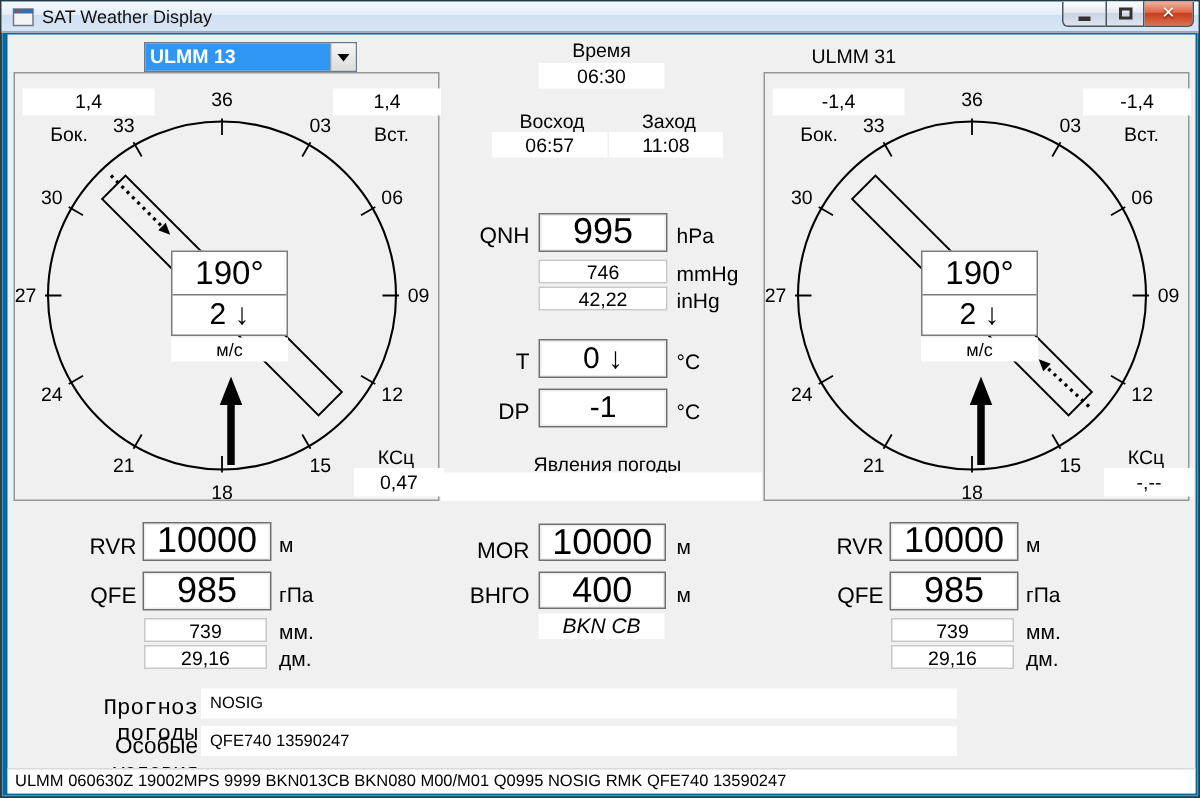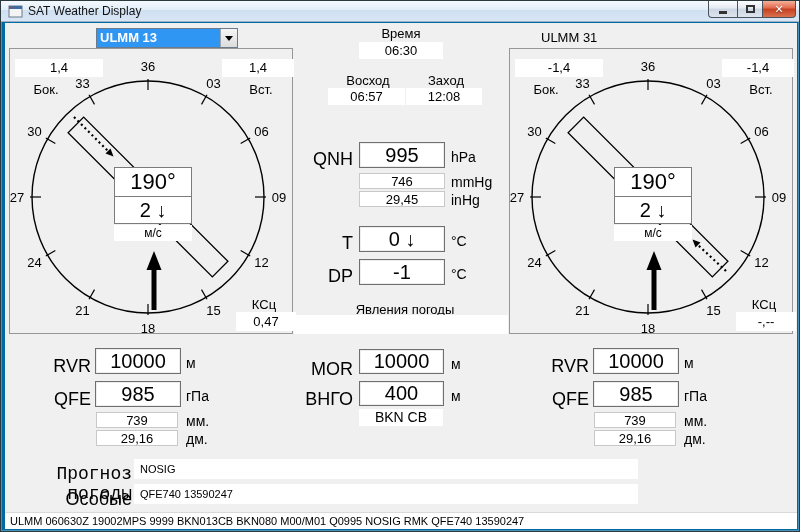--- a/index.html
+++ b/index.html
@@ -36,27 +36,27 @@
   .panel svg{position:absolute;left:0;top:0;}
   .corner-box{position:absolute;background:#fff;font-size:13px;text-align:center;line-height:18px;height:18px;}
   .corner-lbl{position:absolute;font-size:13px;text-align:center;color:#000;}
   .hdgbox{position:absolute;left:104px;top:118px;width:78px;height:57px;background:#fff;border:1px solid #7b7b7b;}
   .hdg{height:28px;text-align:center;font-size:22px;line-height:27px;color:#000;}
   .spd{height:27px;border-top:1px solid #7b7b7b;text-align:center;font-size:20px;line-height:26px;color:#000;}
   .ms{position:absolute;left:104px;top:176px;width:78px;height:16px;background:#fff;text-align:center;font-size:12px;line-height:16px;}
   .ksc-lbl{position:absolute;left:224px;top:248px;width:60px;text-align:center;font-size:13px;}
   .ksc-box{position:absolute;left:226px;top:263px;width:60px;height:19px;background:#fff;text-align:center;font-size:13px;line-height:19px;}
 
-  .lbl{position:absolute;font-size:18px;color:#000;text-align:right;}
+  .lbl{position:absolute;font-size:15px;color:#000;text-align:right;}
   .lblc{position:absolute;font-size:13px;color:#000;text-align:center;}
   .unit{position:absolute;font-size:14px;color:#000;text-align:center;}
   .vbox{position:absolute;background:#fff;text-align:center;color:#000;}
   .sunk{border:1px solid #6f6f6f;box-shadow:inset 0 0 0 1px #ededed;}
   .thin{border:1px solid #c8c8c8;}
-  .big{font-size:20px;}
+  .big{font-size:24px;}
   .mid{font-size:20px;}
   .sm{font-size:13px;}
 
   .form-field{position:absolute;background:#fff;font-size:11px;color:#000;padding-left:6px;text-align:left;}
   .statusbar{position:absolute;left:0;right:0;bottom:0;height:17px;background:#fff;border-top:1px solid #d9d9d9;
              font-size:11px;line-height:16px;padding-left:5px;color:#000;}
 </style>
 </head>
 <body>
 
@@ -184,49 +184,49 @@
       <div class="ms">м/с</div>
       <div class="ksc-lbl">КСц</div>
       <div class="ksc-box">-,--</div>
     </div>
 
     <div class="lblc" style="left:326px;top:3px;width:140px;">Время</div>
     <div class="vbox sm" style="left:354px;top:19px;width:84px;height:17px;line-height:17px;">06:30</div>
     <div class="lblc" style="left:319px;top:50px;width:88px;">Восход</div>
     <div class="lblc" style="left:397px;top:50px;width:88px;">Заход</div>
     <div class="vbox sm" style="left:323px;top:65px;width:77px;height:17px;line-height:17px;">06:57</div>
-    <div class="vbox sm" style="left:401px;top:65px;width:76px;height:17px;line-height:17px;">12:08</div>
+    <div class="vbox sm" style="left:401px;top:65px;width:76px;height:17px;line-height:17px;">11:08</div>
 
     <div class="lbl" style="left:278px;top:126px;width:70px;">QNH</div>
     <div class="vbox sunk big" style="left:354px;top:119px;width:86px;height:26px;line-height:24px;">995</div>
     <div class="unit" style="left:446px;top:126px;">hPa</div>
     <div class="vbox thin sm" style="left:354px;top:150px;width:86px;height:16px;line-height:15px;">746</div>
     <div class="unit" style="left:446px;top:151px;">mmHg</div>
-    <div class="vbox thin sm" style="left:354px;top:168px;width:86px;height:16px;line-height:15px;">29,45</div>
+    <div class="vbox thin sm" style="left:354px;top:168px;width:86px;height:16px;line-height:15px;">42,22</div>
     <div class="unit" style="left:446px;top:169px;">inHg</div>
 
     <div class="lbl" style="left:278px;top:210px;width:70px;">T</div>
     <div class="vbox sunk mid" style="left:354px;top:203px;width:86px;height:26px;line-height:24px;">0 ↓</div>
     <div class="unit" style="left:446px;top:210px;">°C</div>
 
     <div class="lbl" style="left:278px;top:243px;width:70px;">DP</div>
     <div class="vbox sunk mid" style="left:354px;top:236px;width:86px;height:26px;line-height:24px;">-1</div>
     <div class="unit" style="left:446px;top:243px;">°C</div>
 
     <div class="lblc" style="left:310px;top:279px;width:180px;">Явления погоды</div>
     <div class="vbox sm" style="left:289px;top:292px;width:214px;height:19px;line-height:19px;"></div>
 
     <div class="lbl" style="left:278px;top:336px;width:70px;">MOR</div>
     <div class="vbox sunk big" style="left:354px;top:326px;width:85px;height:25px;line-height:23px;">10000</div>
     <div class="unit" style="left:446px;top:333px;">м</div>
 
     <div class="lbl" style="left:278px;top:366px;width:70px;">ВНГО</div>
     <div class="vbox sunk big" style="left:354px;top:358px;width:85px;height:25px;line-height:23px;">400</div>
     <div class="unit" style="left:446px;top:365px;">м</div>
-    <div class="vbox" style="left:354px;top:386px;width:84px;height:17px;line-height:17px;font-size:14px;">BKN CB</div>
+    <div class="vbox" style="left:354px;top:386px;width:84px;height:17px;line-height:17px;font-size:14px;font-style:italic;">BKN CB</div>
 
     <div class="lbl" style="left:18px;top:333px;width:68px;">RVR</div>
     <div class="vbox sunk big" style="left:90px;top:325px;width:86px;height:26px;line-height:24px;">10000</div>
     <div class="unit" style="left:181px;top:332px;">м</div>
     <div class="lbl" style="left:18px;top:366px;width:68px;">QFE</div>
     <div class="vbox sunk big" style="left:90px;top:358px;width:86px;height:26px;line-height:24px;">985</div>
     <div class="unit" style="left:181px;top:365px;">гПа</div>
     <div class="vbox thin sm" style="left:91px;top:389px;width:82px;height:16px;line-height:15px;">739</div>
     <div class="unit" style="left:181px;top:390px;">мм.</div>
     <div class="vbox thin sm" style="left:91px;top:407px;width:82px;height:16px;line-height:15px;">29,16</div>

